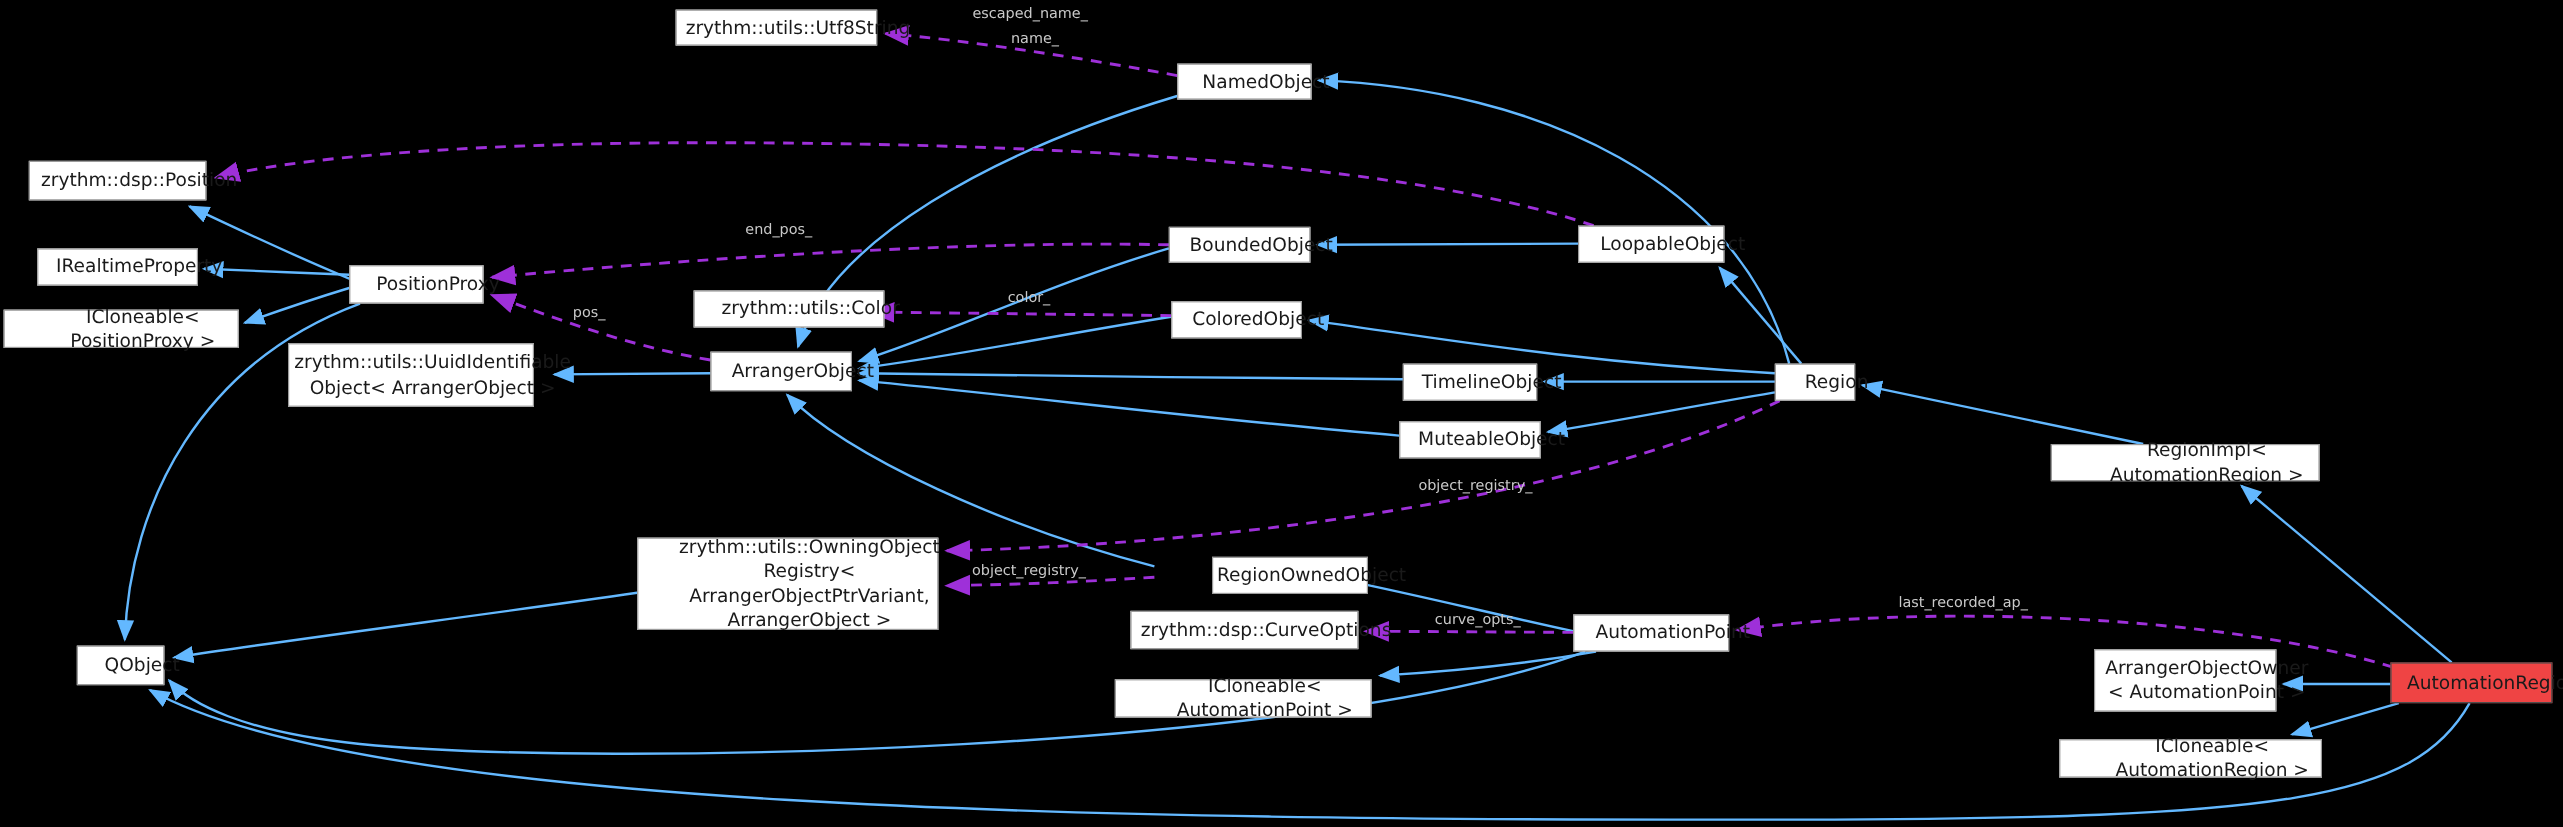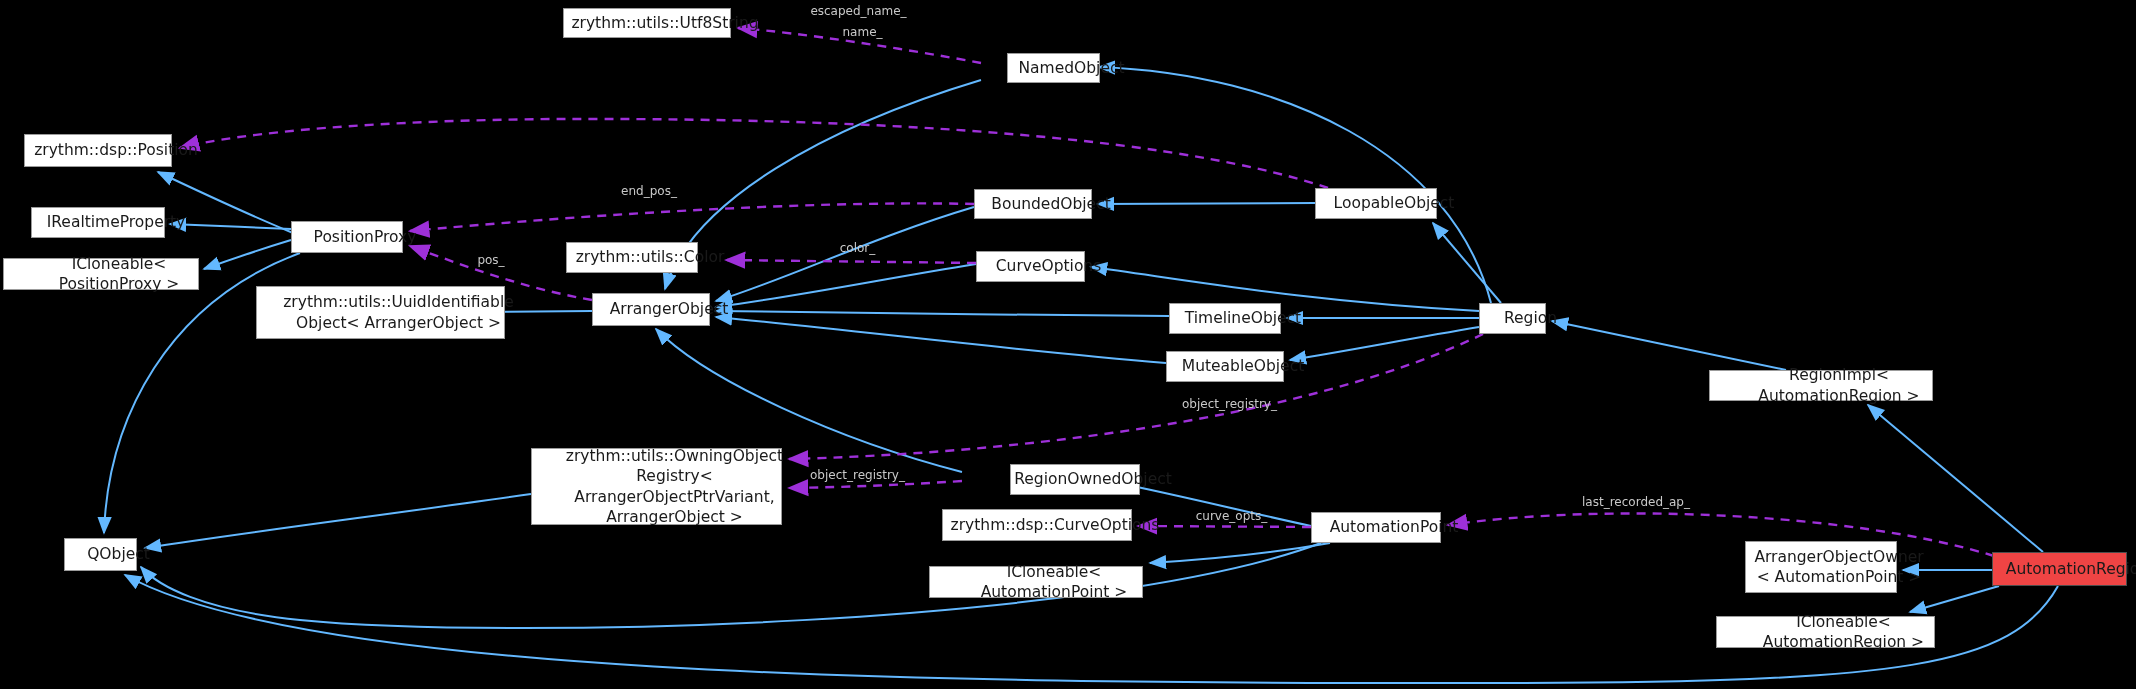--- a/index.html
+++ b/index.html
@@ -65,32 +65,32 @@
       <path d="M592,300 C522,288 462,265 410,246" marker-end="url(#ap)"></path>
       <path d="M976,263 L726,260" marker-end="url(#ap)"></path>
       <path d="M1483,334 C1302,422 1000,454 789,459" marker-end="url(#ap)"></path>
       <path d="M962,481 C900,485 852,487 789,488" marker-end="url(#ap)"></path>
       <path d="M1311,527 L1138,526" marker-end="url(#ap)"></path>
       <path d="M1994,556 C1852,512 1602,503 1448,525" marker-end="url(#ap)"></path>
     </g>
   </svg>
 
   <div class="node" style="left:563px;top:8px;width:168px;height:30px">zrythm::utils::Utf8String</div>
-  <div class="node" style="left:1007px;top:53px;width:93px;height:30px">NamedObject</div>
+  <div class="node" style="left:981px;top:53px;width:112px;height:30px">NamedObject</div>
   <div class="node" style="left:24px;top:134px;width:148px;height:33px">zrythm::dsp::Position</div>
   <div class="node" style="left:31px;top:207px;width:134px;height:31px">IRealtimeProperty</div>
   <div class="node" style="left:3px;top:258px;width:196px;height:32px">ICloneable&lt; PositionProxy &gt;</div>
   <div class="node" style="left:291px;top:221px;width:112px;height:32px">PositionProxy</div>
-  <div class="node" style="left:256px;top:286px;width:249px;height:53px">zrythm::utils::UuidIdentifiable
+  <div class="node" style="left:240px;top:286px;width:205px;height:53px">zrythm::utils::UuidIdentifiable
 Object&lt; ArrangerObject &gt;</div>
-  <div class="node" style="left:566px;top:242px;width:132px;height:31px">zrythm::utils::Color</div>
+  <div class="node" style="left:578px;top:242px;width:159px;height:31px">zrythm::utils::Color</div>
   <div class="node" style="left:592px;top:293px;width:118px;height:33px">ArrangerObject</div>
   <div class="node" style="left:974px;top:189px;width:118px;height:30px">BoundedObject</div>
   <div class="node" style="left:1315px;top:188px;width:122px;height:31px">LoopableObject</div>
-  <div class="node" style="left:976px;top:251px;width:109px;height:31px">CurveOptions</div>
+  <div class="node" style="left:976px;top:251px;width:109px;height:31px">ColoredObject</div>
   <div class="node" style="left:1169px;top:303px;width:112px;height:31px">TimelineObject</div>
   <div class="node" style="left:1166px;top:351px;width:118px;height:31px">MuteableObject</div>
   <div class="node" style="left:1479px;top:303px;width:67px;height:31px">Region</div>
   <div class="node" style="left:1709px;top:370px;width:224px;height:31px">RegionImpl&lt; AutomationRegion &gt;</div>
   <div class="node" style="left:531px;top:448px;width:251px;height:77px">zrythm::utils::OwningObject
 Registry&lt; ArrangerObjectPtrVariant,
 ArrangerObject &gt;</div>
   <div class="node" style="left:1010px;top:464px;width:130px;height:31px">RegionOwnedObject</div>
   <div class="node" style="left:942px;top:509px;width:190px;height:32px">zrythm::dsp::CurveOptions</div>
   <div class="node" style="left:1311px;top:512px;width:130px;height:31px">AutomationPoint</div>

